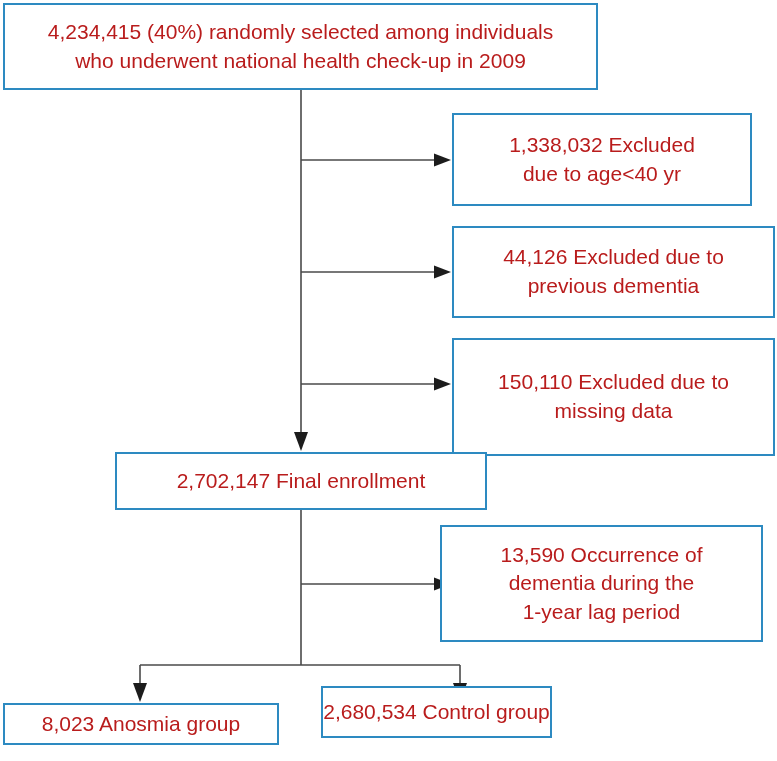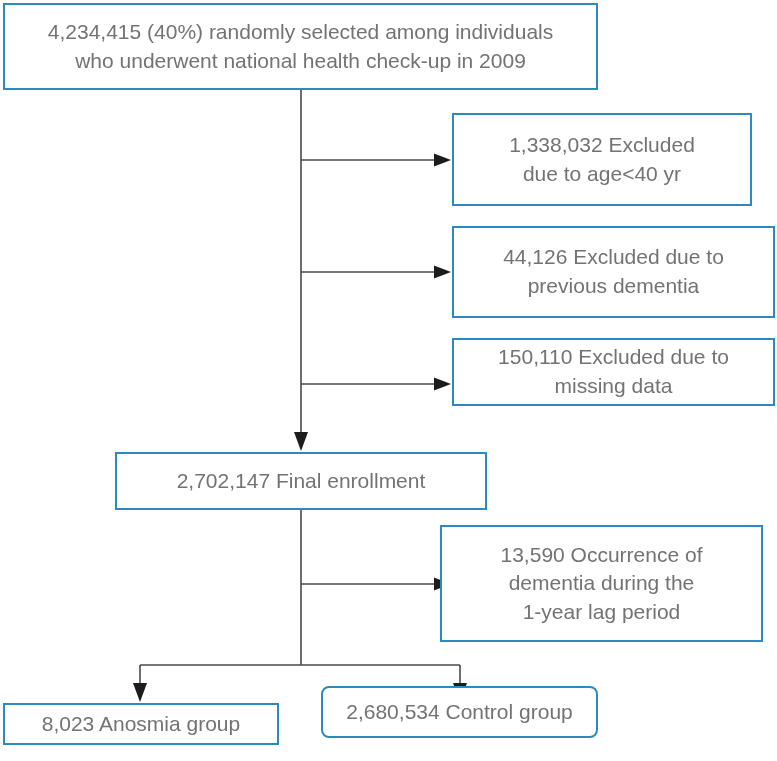--- a/index.html
+++ b/index.html
@@ -6,21 +6,21 @@
     margin: 0;
     padding: 0;
     background: #ffffff;
   }
   .canvas {
     position: relative;
     width: 777px;
     height: 761px;
     background: #ffffff;
     font-family: "Liberation Sans", "DejaVu Sans", sans-serif;
-    color: #737373;
+    color: #b91c1c;
     overflow: hidden;
   }
   .connectors {
     position: absolute;
     left: 0;
     top: 0;
     z-index: 0;
   }
   .box {
     position: absolute;
@@ -32,25 +32,25 @@
     justify-content: center;
     text-align: center;
     white-space: pre-line;
     font-size: 21px;
     line-height: 1.36;
     z-index: 1;
   }
   .box-top        { left: 3px;   top: 3px;   width: 595px; height: 87px; }
   .box-excl-1     { left: 452px; top: 113px; width: 300px; height: 93px; }
   .box-excl-2     { left: 452px; top: 226px; width: 323px; height: 92px; }
-  .box-excl-3     { left: 452px; top: 338px; width: 323px; height: 68px; }
+  .box-excl-3     { left: 452px; top: 338px; width: 323px; height: 118px; }
   .box-final      { left: 115px; top: 452px; width: 372px; height: 58px; }
   .box-excl-4     { left: 440px; top: 525px; width: 323px; height: 117px; }
   .box-anosmia    { left: 3px;   top: 703px; width: 276px; height: 42px; }
-  .box-control    { left: 321px; top: 686px; width: 277px; height: 52px; border-radius: 8px; }
+  .box-control    { left: 321px; top: 686px; width: 231px; height: 52px; }
 </style>
 </head>
 <body>
 
 <div class="canvas">
 
   <svg class="connectors" width="777" height="761" viewBox="0 0 777 761">
 
     <g stroke="#4a4a4a" stroke-width="1.6" fill="none">
 

